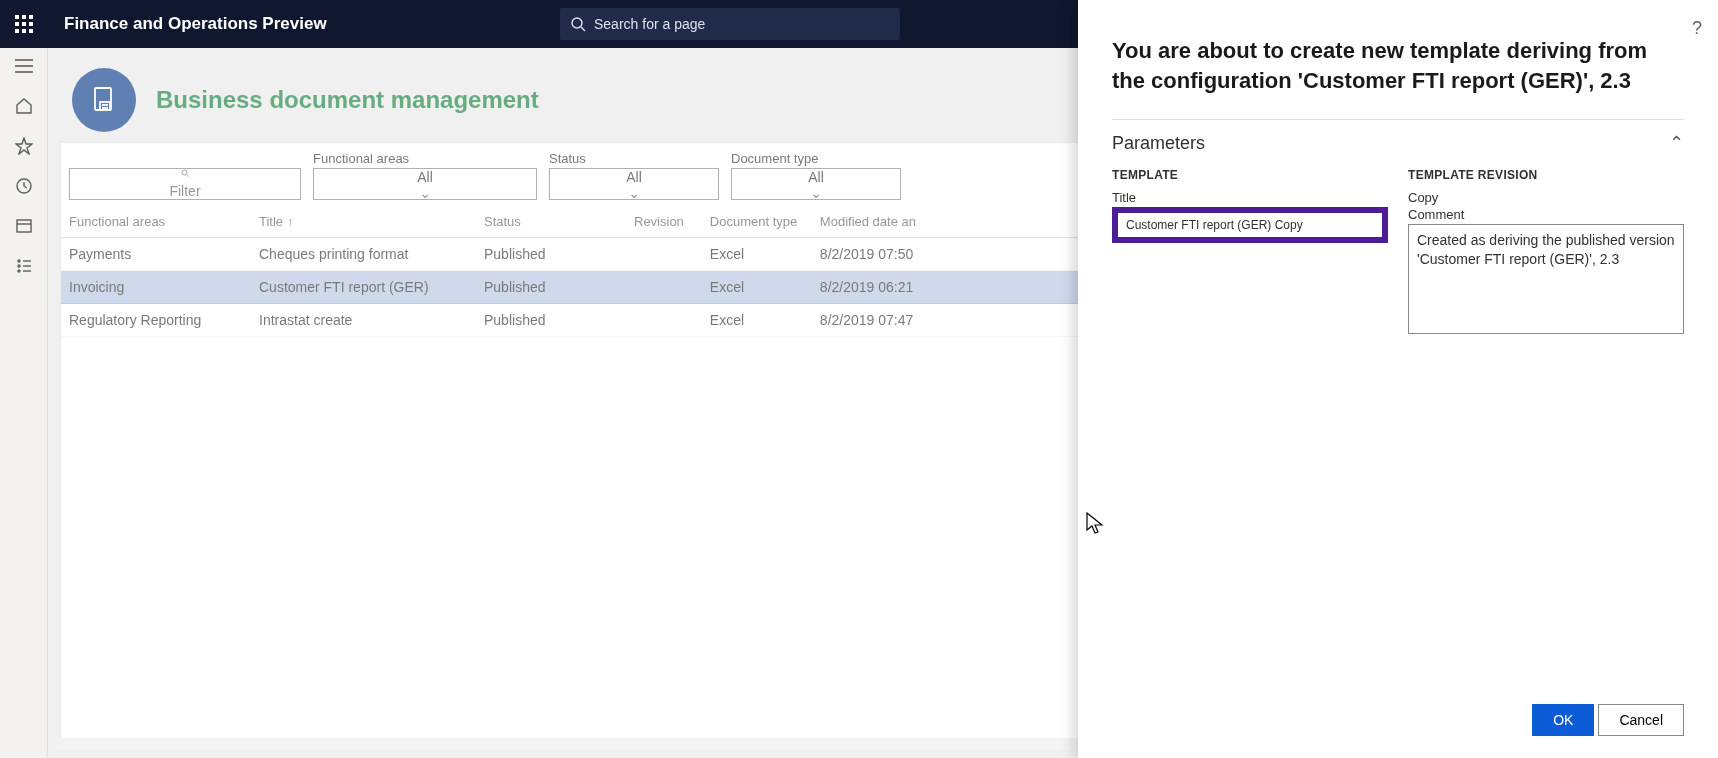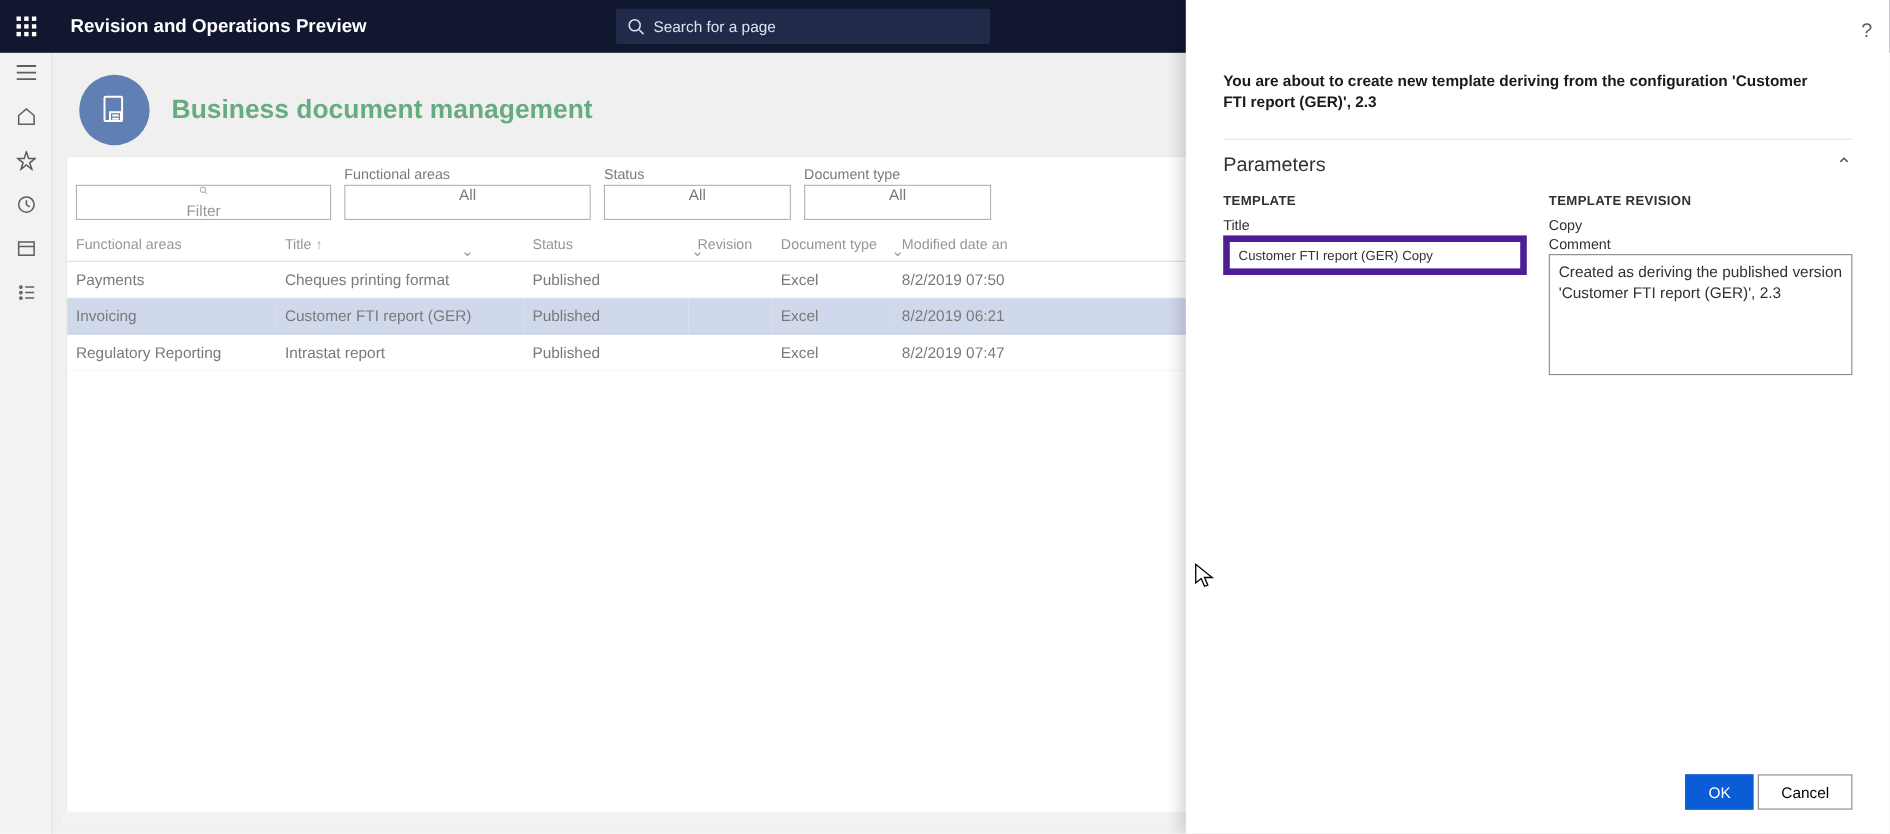--- a/index.html
+++ b/index.html
@@ -25,37 +25,37 @@
 .page-icon { width:64px; height:64px; border-radius:50%; background:#0b3c8c; display:flex; align-items:center; justify-content:center; color:#fff;}
 .page-title { font-size:24px; font-weight:600; color:#15803d;}
 .workspace { margin:0 12px 12px 12px; background:#fff; border:1px solid #e1dfdd;  padding:8px 0 0 0; height: calc(100% - 110px); overflow:hidden;}
 
 .filters-row { display:flex; gap:12px; padding:0 8px 6px 8px; align-items:flex-end;}
 .filter-block { display:flex; flex-direction:column; font-size:13px; color:#323130;}
 .filter-block label { margin-bottom:2px; font-size:13px; color:#323130;}
 .filter-input, .filter-select { height:32px; border:1px solid #8a8886; background:#fff; padding:0 8px; font-size:14px; color:#323130; display:flex; align-items:center; justify-content:space-between;flex-direction:column;}
 .filter-input { width:232px; display:flex; align-items:center; gap:6px; color:#605e5c;}
 .filter-input svg{color:#605e5c;}
-.filter-select { width:224px; cursor:pointer;gap:35px;}
+.filter-select { width:224px; cursor:pointer;}
 .filter-select .chev { color:#605e5c;}
 .fs-func{width:224px;} .fs-status{width:170px;} .fs-doctype{width:170px;}
 
 
 table.docs { width:100%; border-collapse:collapse; font-size:14px; color:#323130; }
 table.docs thead th { text-align:left; font-weight:400; color:#605e5c; font-size:13px; border-bottom:1px solid #d2d0ce; padding:8px 8px; }
 table.docs tbody td { padding:8px 8px; border-bottom:1px solid #f3f2f1;}
 table.docs tbody tr.selected { background:#b7c4e2; }
 table.docs tbody tr.selected td { border-bottom:1px solid #9fb1d6;}
 .sort-icon{font-size:12px; margin-left:4px;}
 .th-rev{ text-align:right !important; padding-right:18px !important;}
 
 
 .panel { position:absolute; right:0; top:0; bottom:0; width:640px; background:#fff; box-shadow:-4px 0 14px rgba(0,0,0,0.18); z-index:10; padding:20px 34px 0 34px; display:flex; flex-direction:column;}
 .panel-help { position:absolute; right:16px; top:18px; color:#605e5c; font-size:18px; cursor:pointer;}
-.panel-heading { font-size:14px; font-weight:600; color:#1b1a19; line-height:1.35; padding-right:30px; margin-top:44px;}
+.panel-heading { font-size:22px; font-weight:600; color:#1b1a19; line-height:1.35; padding-right:30px; margin-top:16px;}
 .panel-sep { border:none; border-top:1px solid #e1dfdd; margin:24px 0 12px 0;}
 .section-toggle { display:flex; justify-content:space-between; align-items:center; font-size:18px; color:#323130; cursor:pointer; margin-bottom:14px;}
 .form-cols { display:flex; gap:20px;justify-content:center; }
 .col { flex:1; }
 .col-label { font-size:12px; font-weight:600; color:#323130; letter-spacing:0.3px; margin-bottom:8px; text-transform:uppercase;}
 .field-label { font-size:13px; color:#323130; margin-bottom:2px;}
 .text-input { width:100%; height:32px; border:6px solid #4c1d95; padding:12px 8px; font-size:12px; color:#323130; margin-bottom:14px;}
 .text-area { width:100%; height:110px; border:1px solid #8a8886; padding:6px 8px; font-size:14px; color:#323130; resize:none; line-height:1.35;}
 .panel-footer { margin-top:auto; padding:18px 0 22px 0; display:flex; justify-content:flex-end; gap:4px;}
 .btn { height:32px; padding:0 20px; font-size:14px; border:1px solid #8a8886; background:#fff; cursor:pointer;}
@@ -76,21 +76,21 @@
         <span></span>
         <span></span>
         <span></span>
         <span></span>
         <span></span>
         <span></span>
         <span></span>
         <span></span>
       </div>
   </div>
-  <div class="app-title">Revision and Operations Preview</div>
+  <div class="app-title">Finance and Operations Preview</div>
   <div class="searchbox">
     <svg width="16" height="16" viewBox="0 0 16 16" fill="none" stroke="currentColor" stroke-width="1.4">
         <circle cx="7" cy="7" r="5"></circle>
         <line x1="11" y1="11" x2="15" y2="15"></line>
       </svg>
     <span>Search for a page</span>
   </div>
 </div>
 
 <div class="navrail">
@@ -214,21 +214,21 @@
           <tr class="selected">
             <td>Invoicing</td>
             <td>Customer FTI report (GER)</td>
             <td>Published</td>
             <td></td>
             <td>Excel</td>
             <td>8/2/2019 06:21</td>
           </tr>
           <tr>
             <td>Regulatory Reporting</td>
-            <td>Intrastat report</td>
+            <td>Intrastat create</td>
             <td>Published</td>
             <td></td>
             <td>Excel</td>
             <td>8/2/2019 07:47</td>
           </tr>
         </tbody>
     </table>
     <div class="scroll-hint"></div>
   </div>
   <div class="dim"></div>

